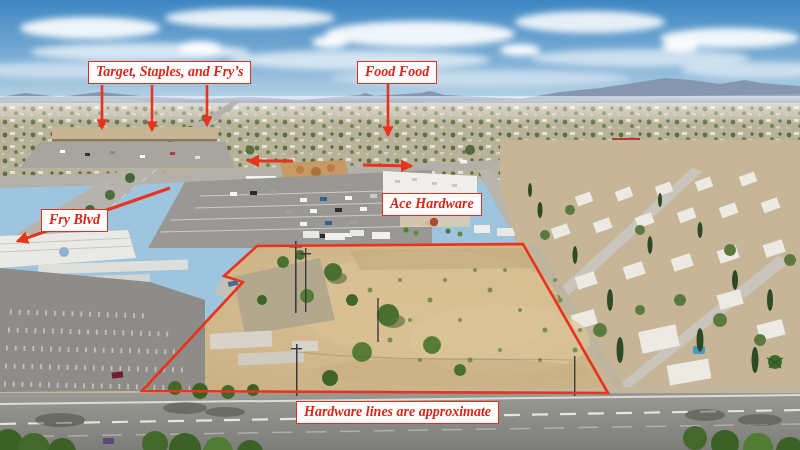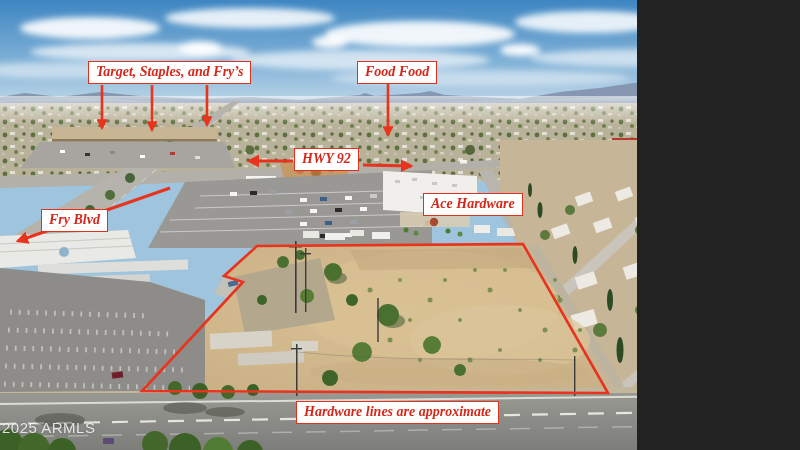--- a/index.html
+++ b/index.html
@@ -1,16 +1,16 @@
 <!DOCTYPE html>
 <html><head>
 <meta charset="utf-8">
 <style>
   html,body{margin:0;padding:0;background:#222;}
-  .stage{position:relative;width:637px;height:450px;overflow:hidden;
+  .stage{position:relative;width:800px;height:450px;overflow:hidden;
          font-family:"Liberation Serif",serif;background:#9ec4de;}
   .stage svg{position:absolute;left:0;top:0;}
   .overlay{pointer-events:none;}
   .label{
     position:absolute;
     background:#ffffff;
     border:1.5px solid #e0301e;
     color:#d6281a;
     font:italic bold 14px "Liberation Serif",serif;
     padding:1px 7px 2px 7px;
@@ -403,19 +403,17 @@
       <line x1="207" y1="85" x2="207" y2="125" stroke-width="2.6" marker-end="url(#ah)"></line>
       <line x1="388" y1="84" x2="388" y2="135" stroke-width="2.6" marker-end="url(#ah)"></line>
       <line x1="293" y1="161" x2="249" y2="161" stroke-width="3" marker-end="url(#ah)"></line>
       <line x1="363" y1="165" x2="411" y2="166" stroke-width="3" marker-end="url(#ah)"></line>
       <line x1="170" y1="188" x2="18" y2="241" stroke-width="3" marker-end="url(#ah)"></line>
     </g>
   </svg>
 
   <div class="label" style="left:88px;  top:61px;">Target, Staples, and Fry’s</div>
   <div class="label" style="left:357px; top:61px;">Food Food</div>
-  <div class="label" style="left:294px; top:148px;">HWY 92</div>
   <div class="label" style="left:41px;  top:209px;">Fry Blvd</div>
-  <div class="label" style="left:382px; top:193px;margin-left:41px;">Ace Hardware</div>
+  <div class="label" style="left:382px; top:193px;">Ace Hardware</div>
   <div class="label" style="left:296px; top:401px;">Hardware lines are approximate</div>
 
-  <div class="watermark">2025 ARMLS</div>
 </div>
 
 </body></html>

